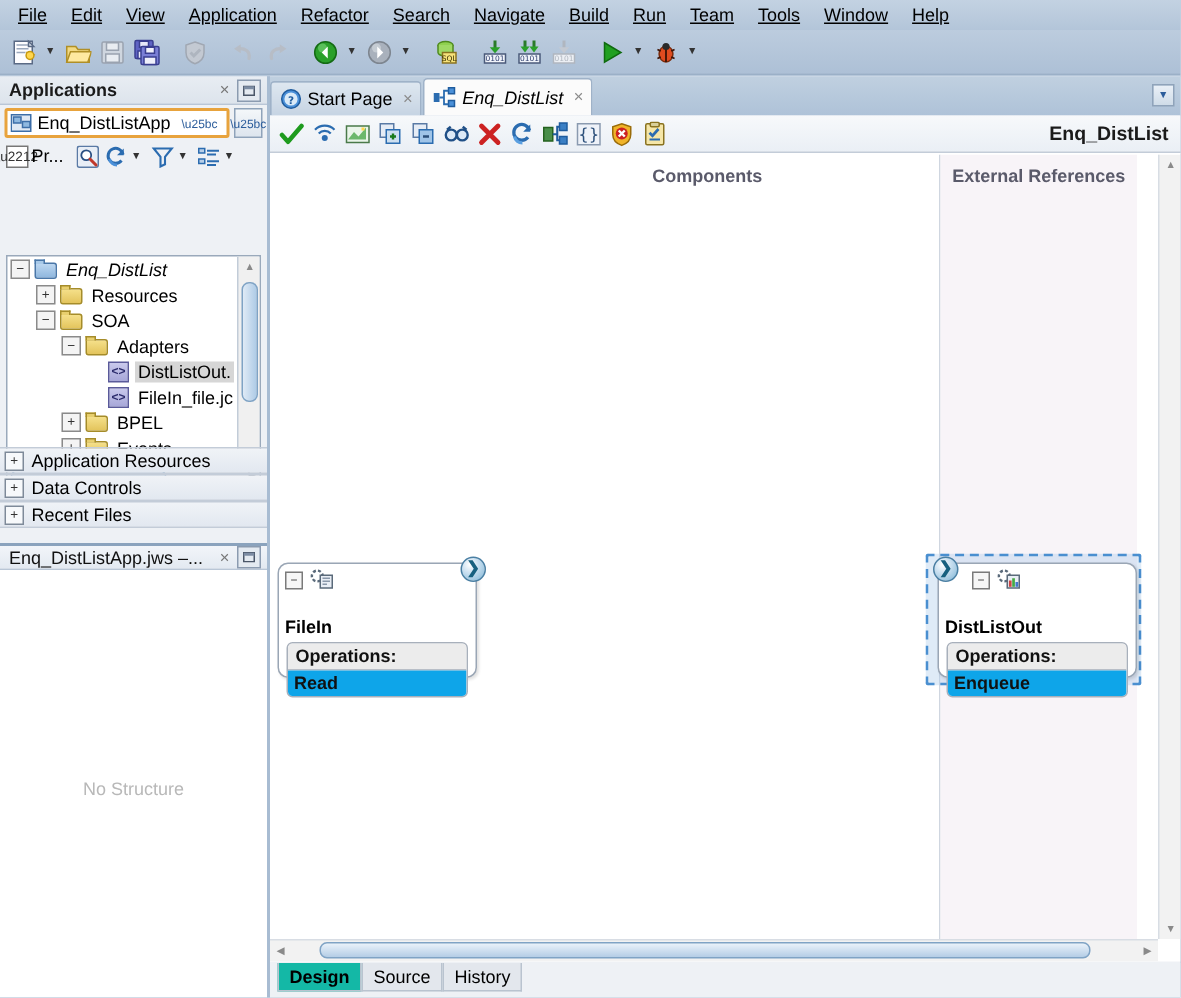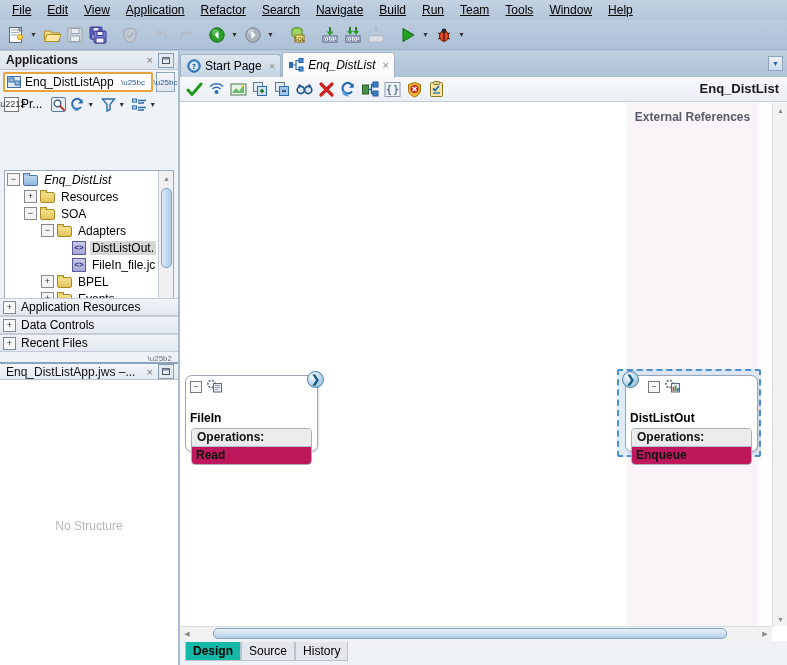--- a/index.html
+++ b/index.html
@@ -369,21 +369,21 @@
   }
   .ops-head {
     background: #ececec;
     border-bottom: 1px solid #b8bec7;
     font-size: 12px; color: #111;
     padding: 1px 4px 2px 5px;
   }
   .ops-item {
     font-size: 12px; color: #111;
     padding: 1px 4px 2px 4px;
-    background: #be185d;
+    background: #0ea5e9;
   }
   .chevron {
     position: absolute;
     width: 17px; height: 17px; border-radius: 50%;
     background: radial-gradient(circle at 35% 30%, #ffffff 0%, #cfe3f2 35%, #7fb4d4 100%);
     border: 1px solid #4a7fa3;
     display: flex; align-items: center; justify-content: center;
     color: #17607f; font-size: 11px; font-weight: bold;
     box-sizing: border-box;
     line-height: 1;
@@ -699,21 +699,20 @@
       <span>Application Resources</span>
     </div>
     <div class="coll-sec" style="top:265px;">
       <span class="coll-plus">+</span>
       <span>Data Controls</span>
     </div>
     <div class="coll-sec" style="top:283px;">
       <span class="coll-plus">+</span>
       <span>Recent Files</span>
     </div>
-    <div class="pin-area" style="top:301px;">\u25b2<br></div>
   </div>
 
   <div class="struct-panel">
     <div class="struct-title-bar">
       <span class="struct-title">Enq_DistListApp.jws –...</span>
       <span class="panel-x">×</span>
       <span class="panel-min">
         <svg width="8" height="7" viewBox="0 0 8 7">
             <rect x="0.5" y="0.5" width="7" height="6" fill="none" stroke="#4a5668"></rect>
             <rect x="0.5" y="0.5" width="7" height="2" fill="#7c8ca3"></rect>
@@ -836,20 +835,23 @@
             <rect x="2.5" y="1.5" width="12" height="14" rx="1" fill="#f5e6a8" stroke="#8a7320"></rect>
             <rect x="5.5" y="0.5" width="6" height="3" rx="1" fill="#d8cf9a" stroke="#8a7320"></rect>
             <path d="M5 7.5l2 2 4-4.5" stroke="#2b6cb0" stroke-width="1.8" fill="none"></path>
             <path d="M5 12h7" stroke="#2b6cb0" stroke-width="1.3"></path>
           </svg>
       </span>
       <span class="editor-title">Enq_DistList</span>
     </div>
 
     <div class="canvas">
+      <div class="lane lane-components">
+        <div class="lane-title">Components</div>
+      </div>
       <div class="lane lane-external">
         <div class="lane-title">External References</div>
       </div>
 
       <div class="svc-node" style="left:5px; top:272px; width:133px; height:77px;">
         <div class="node-head">
           <span class="node-exp">−</span>
           <span style="display:inline-flex;">
             <svg width="17" height="15" viewBox="0 0 17 15">
                 <circle cx="5.5" cy="5" r="3.6" fill="none" stroke="#5a6a7a" stroke-width="1.6" stroke-dasharray="2 1.4"></circle>

